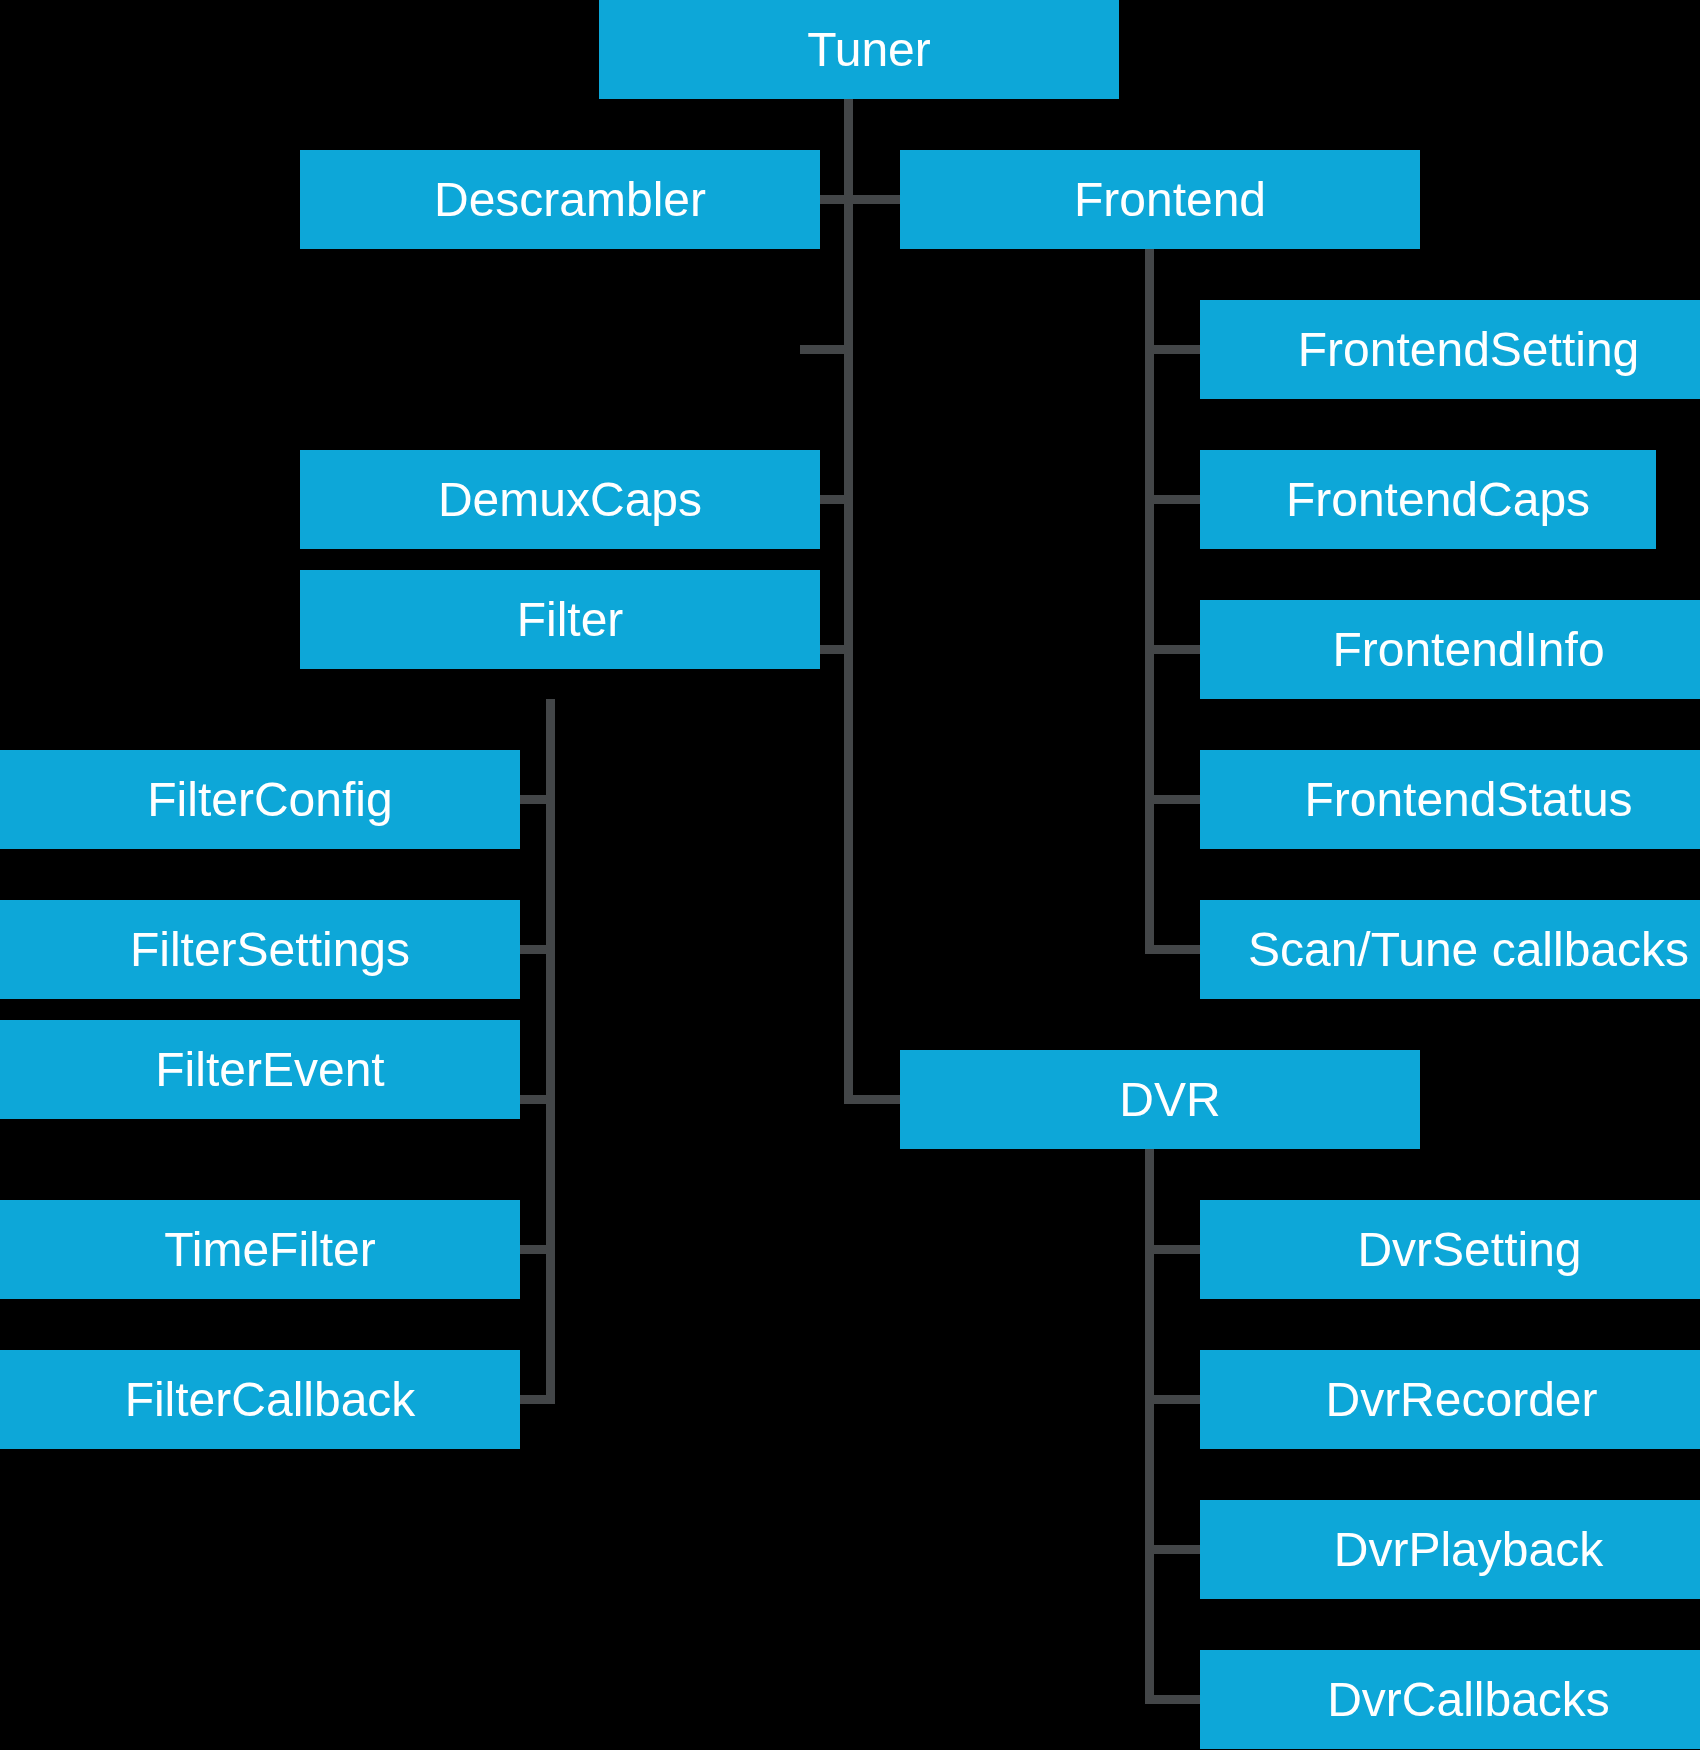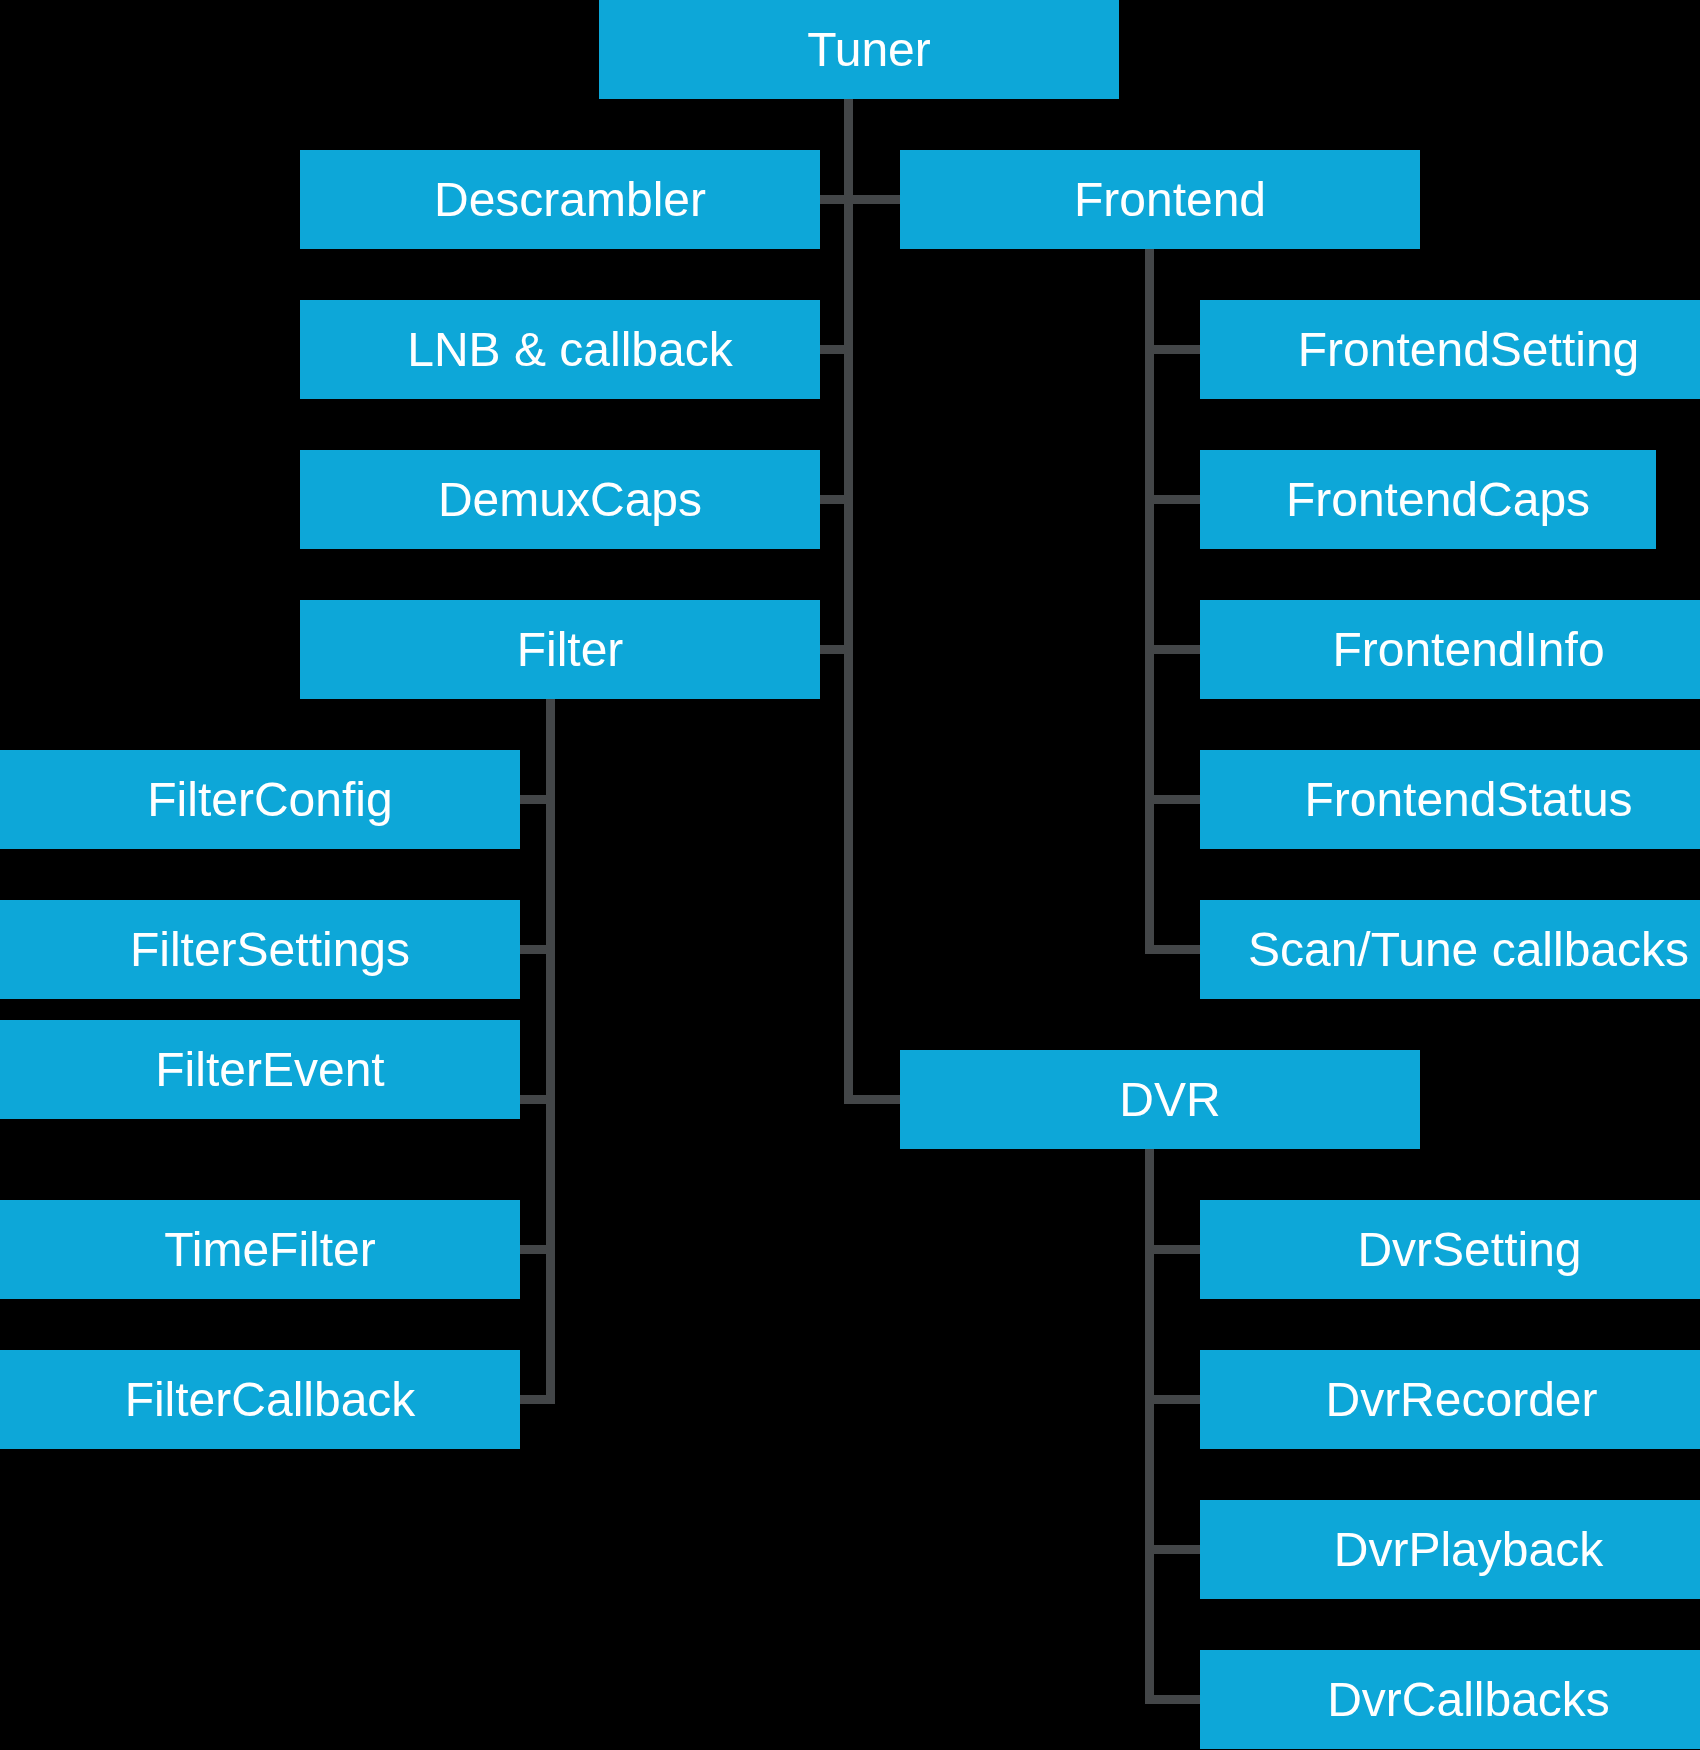--- a/index.html
+++ b/index.html
@@ -67,23 +67,22 @@
   <div class="line h" style="left:1150px; top:945px; width:50px"></div>
 
   <div class="line h" style="left:1150px; top:1245px; width:50px"></div>
   <div class="line h" style="left:1150px; top:1395px; width:50px"></div>
   <div class="line h" style="left:1150px; top:1545px; width:50px"></div>
   <div class="line h" style="left:1150px; top:1695px; width:50px"></div>
 
   <div class="node" style="left:599px; top:0px">Tuner</div>
 
   <div class="node" style="left:300px; top:150px">Descrambler</div>
-  <div class="node" style="left:300px; top:300px">LNB &amp; callback</div>
   <div class="node" style="left:300px; top:450px">DemuxCaps</div>
-  <div class="node" style="left:300px; top:600px">Filter</div>
+  <div class="node" style="left:300px; top:570px">Filter</div>
 
   <div class="node" style="left:0px; top:750px">FilterConfig</div>
   <div class="node" style="left:0px; top:900px">FilterSettings</div>
   <div class="node" style="left:0px; top:1020px">FilterEvent</div>
   <div class="node" style="left:0px; top:1200px">TimeFilter</div>
   <div class="node" style="left:0px; top:1350px">FilterCallback</div>
 
   <div class="node" style="left:900px; top:150px">Frontend</div>
   <div class="node" style="left:1200px; top:300px; width:497px">FrontendSetting</div>
   <div class="node" style="left:1200px; top:450px; width:436px">FrontendCaps</div>

